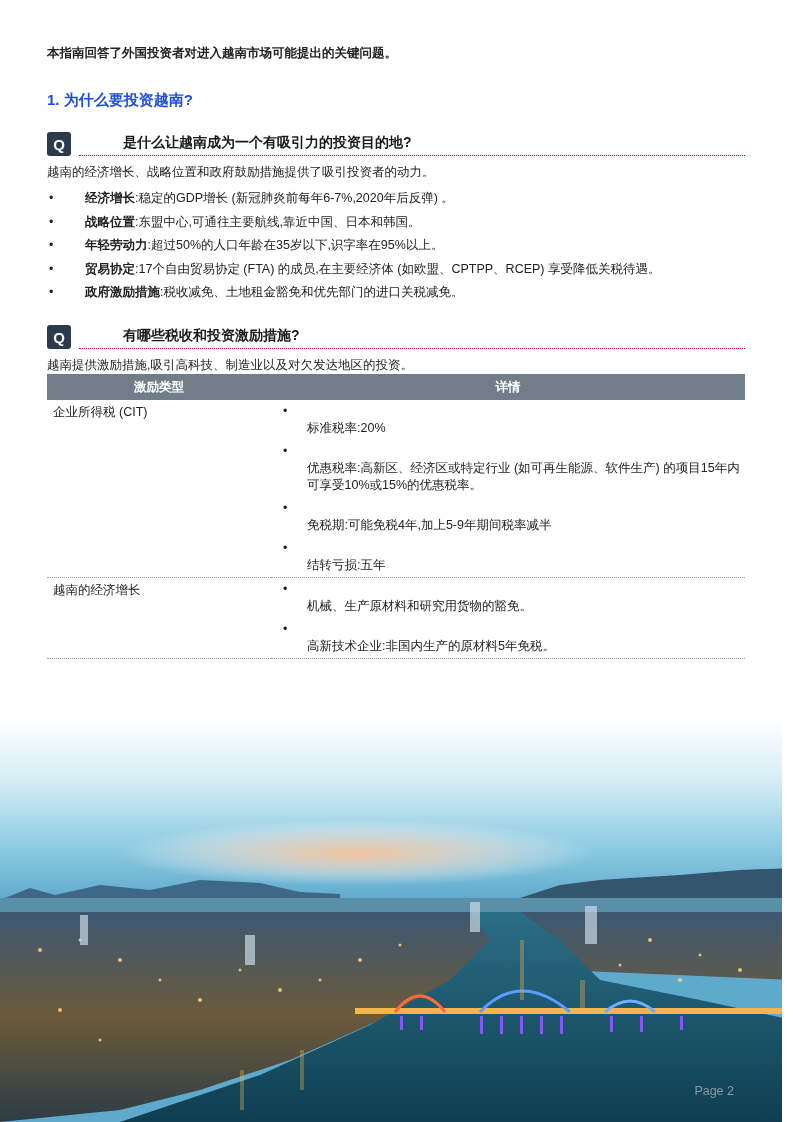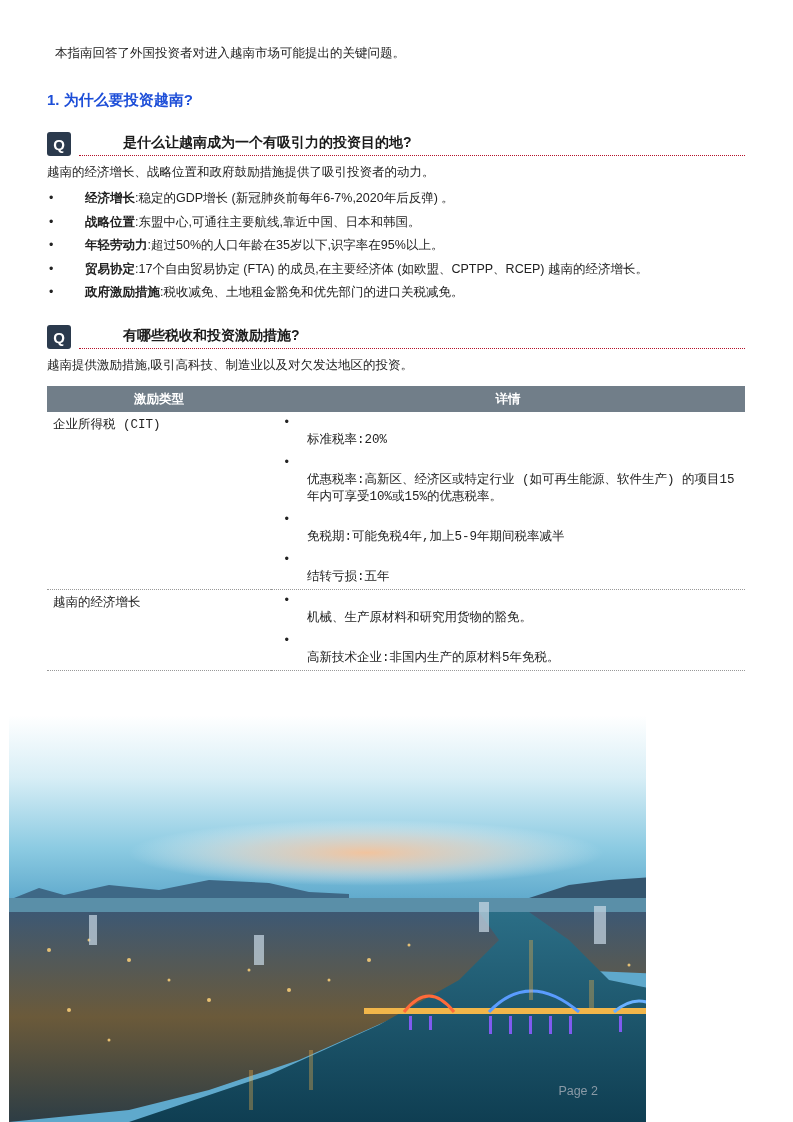--- a/index.html
+++ b/index.html
@@ -4,21 +4,21 @@
   <style>
     html, body { margin: 0; padding: 0; }
     body {
       width: 793px; height: 1122px; position: relative; overflow: hidden;
       background: #ffffff;
       font-family: "Liberation Sans", "DejaVu Sans", sans-serif;
       color: #222;
       font-size: 12.5px;
     }
     .content { position: absolute; left: 47px; top: 0; width: 698px; }
-    .intro { position: absolute; top: 45px; left: 8px; font-size: 12.5px; }
+    .intro { position: absolute; top: 45px; left: 0; font-size: 12.5px; font-weight: bold; }
     .section-title {
       position: absolute; top: 91px; left: 0;
       font-size: 15px; font-weight: bold; color: #1d4ed8;
     }
     .q-block { position: absolute; left: 0; width: 698px; }
     .q-head { display: flex; align-items: center; height: 24px; }
     .q-badge {
       width: 24px; height: 24px; background: #2b3a4d; color: #fff;
       border-radius: 3px; font-weight: bold; font-size: 15px;
       display: flex; align-items: center; justify-content: center;
@@ -32,37 +32,37 @@
     .q-rule {
       position: absolute; left: 0; right: 0; bottom: 0;
       border-bottom: 1px dotted #b5122b;
     }
     .q-desc { margin-top: 8px; font-size: 12.5px; }
     ul.bullets { list-style: none; margin: 8px 0 0 0; padding: 0; }
     ul.bullets li { position: relative; padding-left: 38px; height: 23.5px; line-height: 18px; font-size: 12.5px; white-space: nowrap; }
     ul.bullets li::before { content: "•"; position: absolute; left: 2px; top: 0; }
     ul.bullets li b { font-weight: bold; }
 
-    table.inc { border-collapse: collapse; width: 698px; margin-top: 12px; font-size: 12.5px; font-family: Liberation Mono, monospace; }
+    table.inc { border-collapse: collapse; width: 698px; margin-top: 0; font-size: 12.5px; }
     table.inc th {
       background: #717e89; color: #fff; font-weight: bold; height: 26px; padding: 0;
       font-size: 12.5px;
     }
     table.inc td { vertical-align: top; padding: 0; }
     table.inc td.type { width: 212px; padding: 4px 6px 0 6px; }
     table.inc tr.row td { border-bottom: 1px dotted #999; }
     table.inc tr.row.last td { border-bottom: 2px solid #9aa3ab; }
     table.inc td.details ul { list-style: none; margin: 0; padding: 0; }
     table.inc td.details li {
       position: relative; padding-left: 36px; line-height: 17px; padding-top: 20px; padding-bottom: 3px;
     }
     table.inc td.details li::before { content: "•"; position: absolute; left: 12px; top: 3px; }
 
     .photo {
-      position: absolute; left: 9px; top: 680px; width: 637px; height: 442px; overflow: hidden; text-align: center;
+      position: absolute; left: 0; top: 680px; width: 782px; height: 442px; overflow: hidden; text-align: center;
     }
     .photo svg { display: block; }
     .page-num {
       position: absolute; right: 48px; bottom: 24px; color: #8a9aa6; font-size: 12.5px;
     }
   </style>
 </head>
 <body>
 
 <div class="content">
@@ -79,21 +79,21 @@
       <div class="q-title-wrap">
         <div class="q-title">是什么让越南成为一个有吸引力的投资目的地?</div>
         <div class="q-rule"></div>
       </div>
     </div>
     <div class="q-desc">越南的经济增长、战略位置和政府鼓励措施提供了吸引投资者的动力。</div>
     <ul class="bullets">
       <li><b>经济增长</b><span>:稳定的GDP增长 (新冠肺炎前每年6-7%,2020年后反弹) 。</span></li>
       <li><b>战略位置</b><span>:东盟中心,可通往主要航线,靠近中国、日本和韩国。</span></li>
       <li><b>年轻劳动力</b><span>:超过50%的人口年龄在35岁以下,识字率在95%以上。</span></li>
-      <li><b>贸易协定</b><span>:17个自由贸易协定 (FTA) 的成员,在主要经济体 (如欧盟、CPTPP、RCEP) 越南的经济增长。</span></li>
+      <li><b>贸易协定</b><span>:17个自由贸易协定 (FTA) 的成员,在主要经济体 (如欧盟、CPTPP、RCEP) 享受降低关税待遇。</span></li>
       <li><b>政府激励措施</b><span>:税收减免、土地租金豁免和优先部门的进口关税减免。</span></li>
     </ul>
   </div>
 
   <div class="q-block" style="top:325px;">
     <div class="q-head">
       <div class="q-badge">Q</div>
       <div class="q-title-wrap">
         <div class="q-title">有哪些税收和投资激励措施?</div>
         <div class="q-rule"></div>

